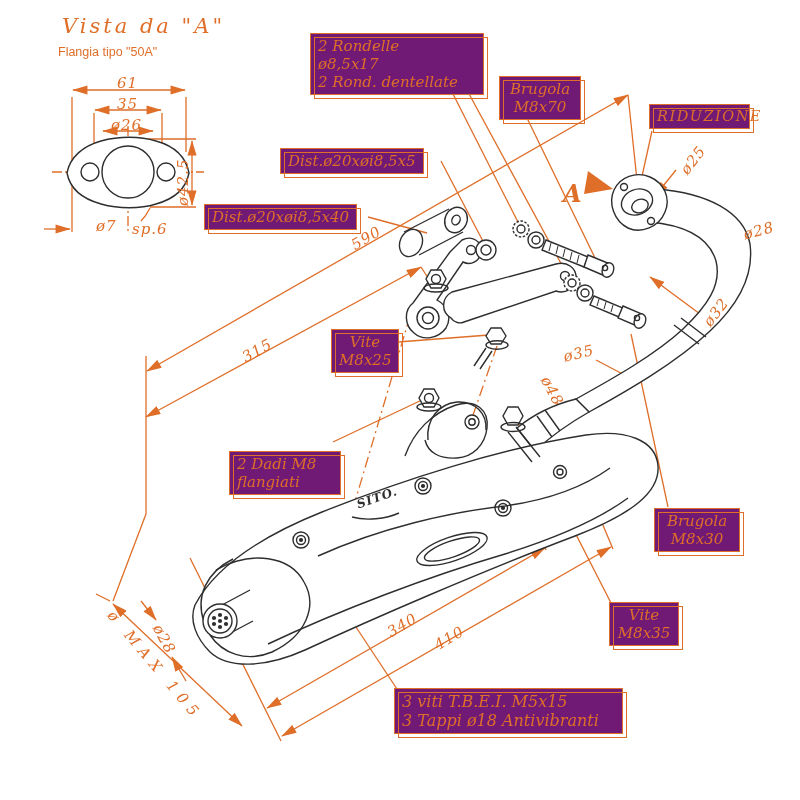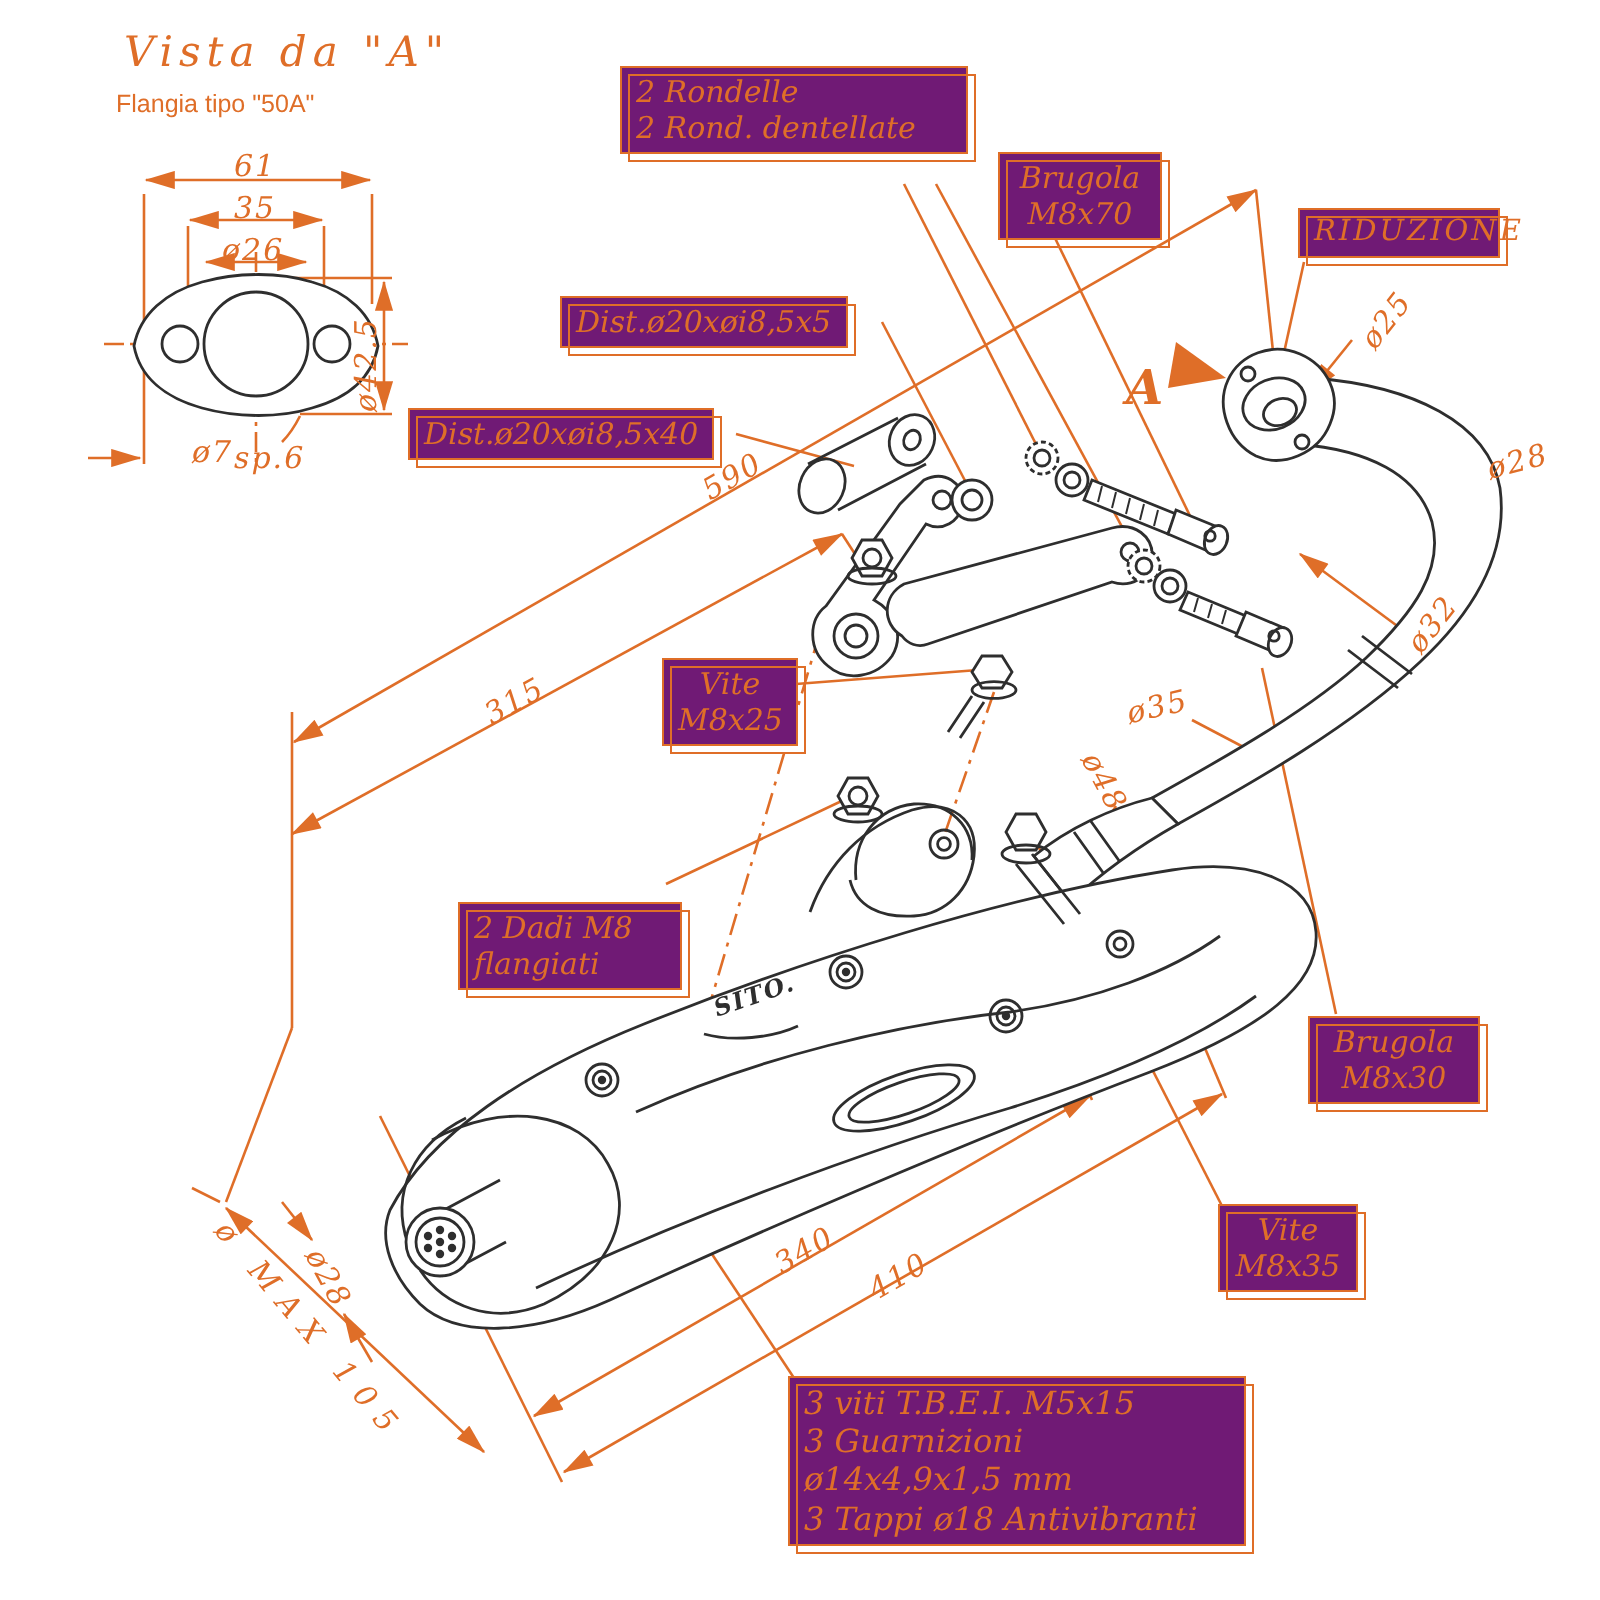--- a/index.html
+++ b/index.html
@@ -222,24 +222,25 @@
   </svg>
 
   <div class="lbl title" style="left:62px;top:16px;">Vista da "A"</div>
   <div class="lbl subtitle" style="left:58px;top:46px;">Flangia tipo "50A"</div>
 
   <div class="lbl dimlbl" style="left:117px;top:76px;">61</div>
   <div class="lbl dimlbl" style="left:117px;top:97px;">35</div>
   <div class="lbl dimlbl" style="left:111px;top:118px;">ø26</div>
   <div class="lbl dimlbl" style="left:176px;top:206px;transform:rotate(-90deg);">ø42.5</div>
   <div class="lbl dimlbl" style="left:96px;top:219px;">ø7</div>
-  <div class="lbl dimlbl" style="left:117px;top:222px;">sp.6</div>
+  <div class="lbl dimlbl" style="left:132px;top:222px;">sp.6</div>
 
   <div class="callout" style="left:310px;top:33px;width:158px;">
     <div>2  Rondelle</div>
+    <div>ø8,5x17</div>
     <div>2  Rond.  dentellate</div>
   </div>
   <div class="callout center" style="left:499px;top:76px;width:66px;">
     <div>Brugola</div>
     <div>M8x70</div>
   </div>
   <div class="callout center dbl" style="left:649px;top:104px;width:85px;">
     <div>RIDUZIONE</div>
   </div>
   <div class="callout" style="left:280px;top:148px;">
@@ -259,21 +260,20 @@
   <div class="callout center" style="left:654px;top:508px;width:70px;">
     <div>Brugola</div>
     <div>M8x30</div>
   </div>
   <div class="callout center" style="left:609px;top:602px;width:54px;">
     <div>Vite</div>
     <div>M8x35</div>
   </div>
   <div class="callout" style="left:394px;top:688px;width:213px;font-size:16px;">
     <div>3  viti  T.B.E.I.  M5x15</div>
-    <div>3  Guarnizioni  ø14x4,9x1,5  mm</div>
     <div>3  Tappi  ø18  Antivibranti</div>
   </div>
 
   <div class="lbl dimlbl" style="left:349px;top:240px;transform:rotate(-30deg);">590</div>
   <div class="lbl dimlbl" style="left:240px;top:352px;transform:rotate(-29deg);">315</div>
   <div class="lbl dimlbl" style="left:385px;top:627px;transform:rotate(-30deg);">340</div>
   <div class="lbl dimlbl" style="left:432px;top:640px;transform:rotate(-30deg);">410</div>
 
   <div class="lbl dimlbl" style="left:678px;top:168px;transform:rotate(-52deg);">ø25</div>
   <div class="lbl dimlbl" style="left:742px;top:228px;transform:rotate(-15deg);">ø28</div>

